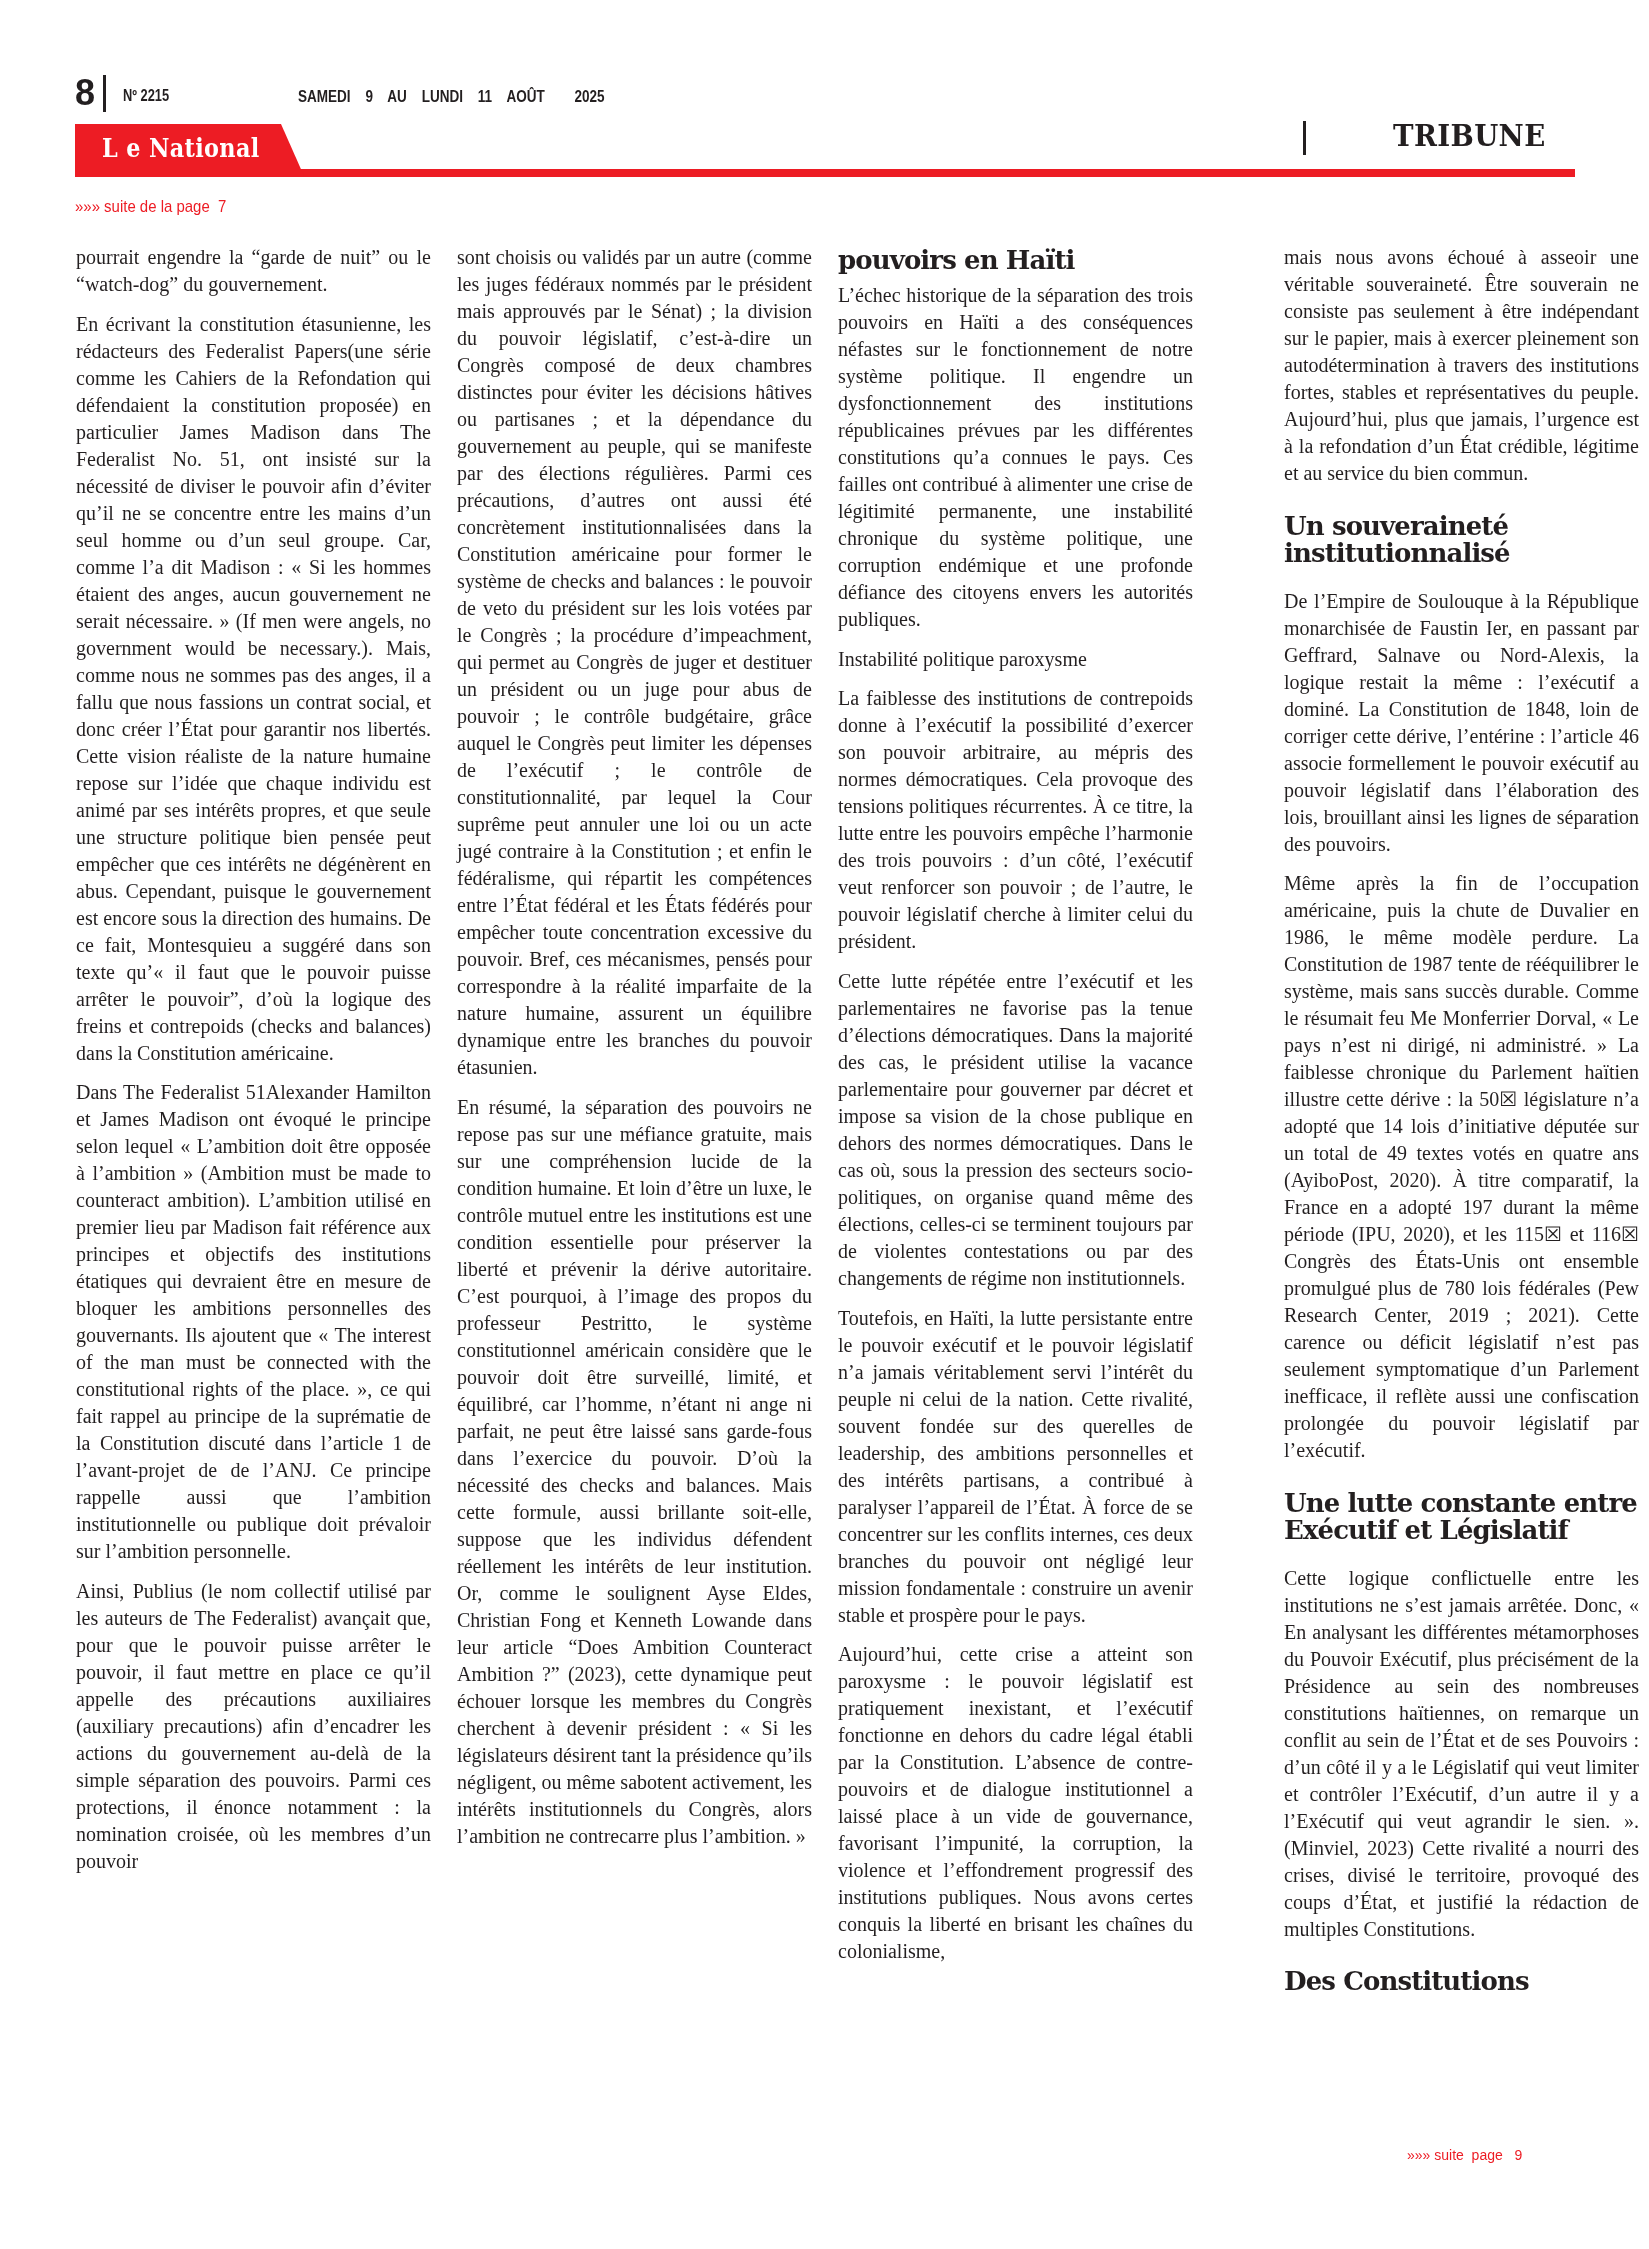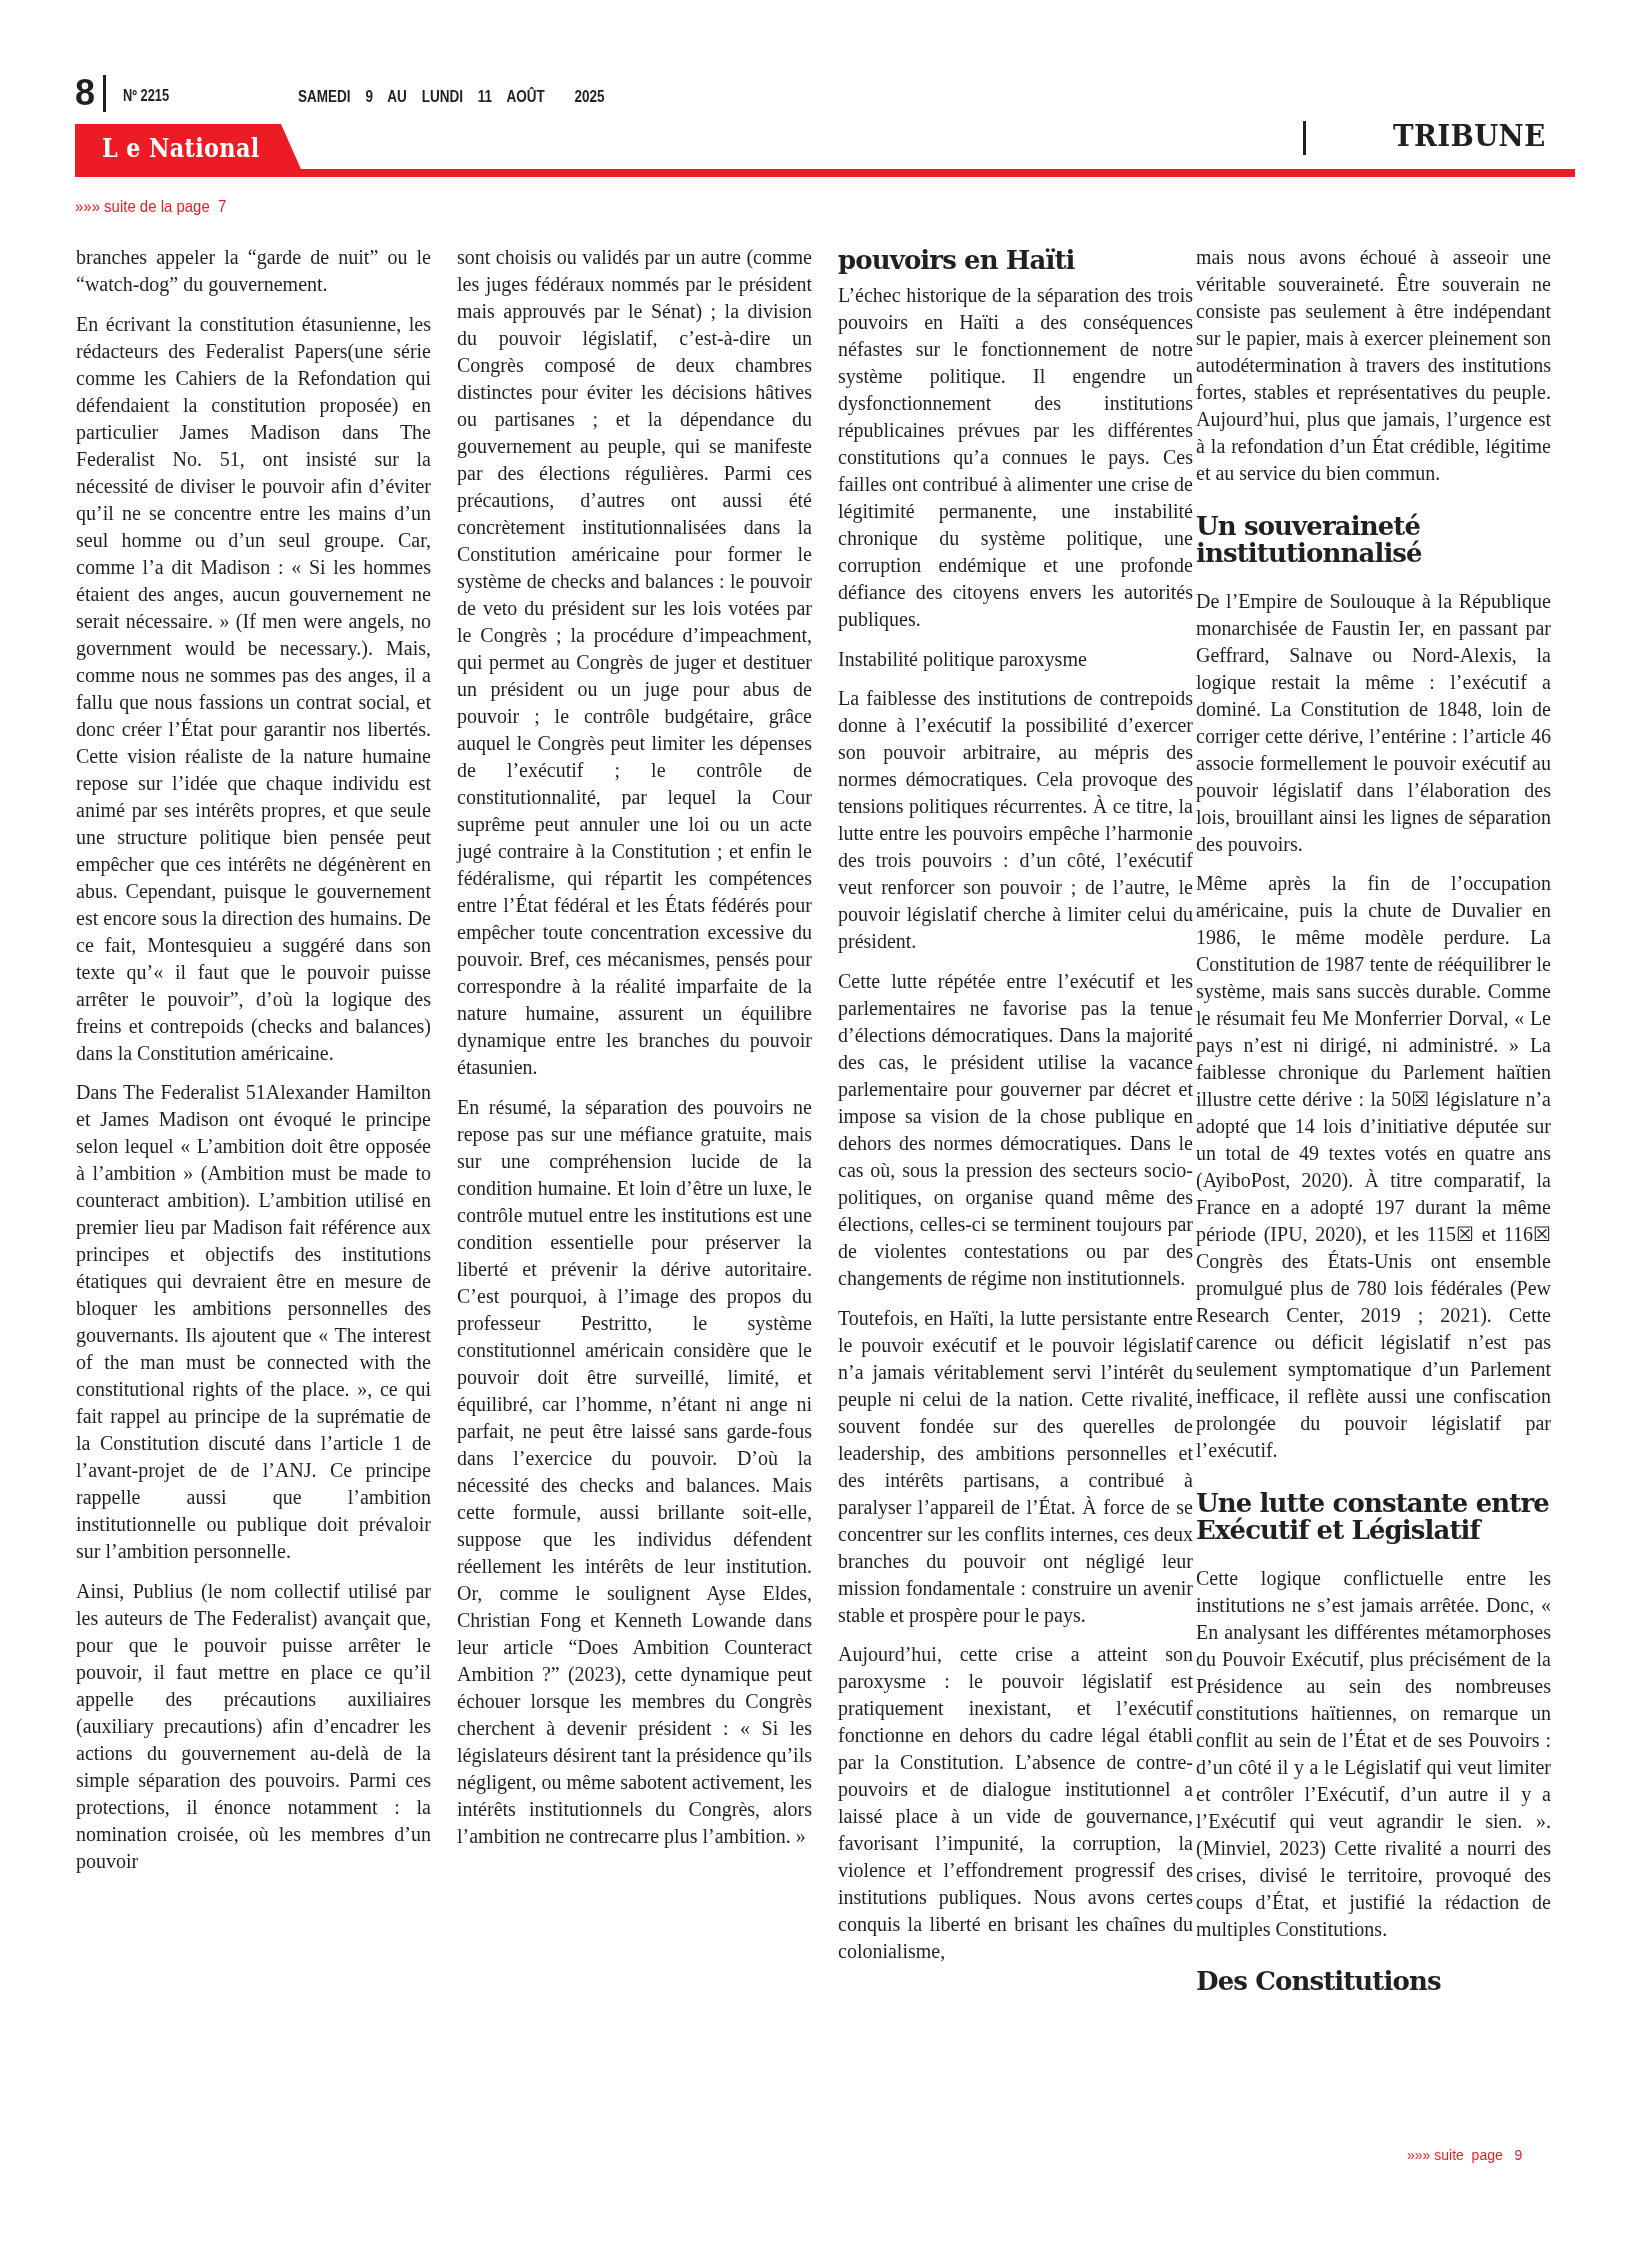--- a/index.html
+++ b/index.html
@@ -19,21 +19,21 @@
   .section-label { position: absolute; left: 1393px; top: 118px; font-family: "DejaVu Serif", serif; font-weight: 700; font-size: 30px; line-height: 36px; transform: scaleX(0.92); transform-origin: left center; letter-spacing: 0.4px; }
 
   .cont-from { position: absolute; left: 75px; top: 196px; color: #ed1c24; font-family: "Liberation Sans", sans-serif; font-size: 17px; line-height: 21px; transform: scaleX(0.88); transform-origin: left center; white-space: pre; }
   .cont-to { position: absolute; left: 1407px; top: 2145px; color: #ed1c24; font-family: "Liberation Sans", sans-serif; font-size: 14px; line-height: 21px; white-space: pre; }
 
   
   .col { position: absolute; top: 244px; width: 355px; }
   #col1 { left: 76px; }
   #col2 { left: 457px; }
   #col3 { left: 838px; }
-  #col4 { left: 1196px; }
+  #col4 { left: 1284px; }
 
   .col p { margin: 0 0 12.7px 0; font-family: "Liberation Serif", serif; font-size: 20px; line-height: 27px; text-align: justify; hyphens: none; }
   .col p.subhead { text-align: left; }
   .col h2 { margin: 25.5px 0 21px 0; font-family: "DejaVu Serif", serif; font-weight: 700; font-size: 26px; line-height: 27px; letter-spacing: -0.9px; }
   .col h2.top { margin-top: 3px; margin-bottom: 8px; }
   #col2 h2 { margin-top: 21px; white-space: pre-wrap; }
 </style>
 </head>
 <body>
 
@@ -45,21 +45,21 @@
 <div class="red-rule"></div>
 <div class="logo-tab"></div>
 <div class="logo-text">L e National</div>
 
 <div class="section-bar"></div>
 <div class="section-label">TRIBUNE</div>
 
 <div class="cont-from">»»» suite de la page  7</div>
 
 <div class="col" id="col1">
-    <p>branches appeler la “garde de nuit” ou le “watch-dog” du gouvernement.</p>
+    <p>pourrait engendre la “garde de nuit” ou le “watch-dog” du gouvernement.</p>
     <p>En écrivant la constitution étasunienne, les rédacteurs des Federalist Papers(une série comme les Cahiers de la Refondation qui défendaient la constitution proposée) en particulier James Madison dans The Federalist No. 51, ont insisté sur la nécessité de diviser le pouvoir afin d’éviter qu’il ne se concentre entre les mains d’un seul homme ou d’un seul groupe. Car, comme l’a dit Madison : « Si les hommes étaient des anges, aucun gouvernement ne serait nécessaire. » (If men were angels, no government would be necessary.). Mais, comme nous ne sommes pas des anges, il a fallu que nous fassions un contrat social, et donc créer l’État pour garantir nos libertés. Cette vision réaliste de la nature humaine repose sur l’idée que chaque individu est animé par ses intérêts propres, et que seule une structure politique bien pensée peut empêcher que ces intérêts ne dégénèrent en abus. Cependant, puisque le gouvernement est encore sous la direction des humains. De ce fait, Montesquieu a suggéré dans son texte qu’« il faut que le pouvoir puisse arrêter le pouvoir”, d’où la logique des freins et contrepoids (checks and balances) dans la Constitution américaine.</p>
     <p>Dans The Federalist 51Alexander Hamilton et James Madison ont évoqué le principe selon lequel « L’ambition doit être opposée à l’ambition » (Ambition must be made to counteract ambition). L’ambition utilisé en premier lieu par Madison fait référence aux principes et objectifs des institutions étatiques qui devraient être en mesure de bloquer les ambitions personnelles des gouvernants. Ils ajoutent que « The interest of the man must be connected with the constitutional rights of the place. », ce qui fait rappel au principe de la suprématie de la Constitution discuté dans l’article 1 de l’avant-projet de de l’ANJ. Ce principe rappelle aussi que l’ambition institutionnelle ou publique doit prévaloir sur l’ambition personnelle.</p>
     <p>Ainsi, Publius (le nom collectif utilisé par les auteurs de The Federalist) avançait que, pour que le pouvoir puisse arrêter le pouvoir, il faut mettre en place ce qu’il appelle des précautions auxiliaires (auxiliary precautions) afin d’encadrer les actions du gouvernement au-delà de la simple séparation des pouvoirs. Parmi ces protections, il énonce notamment : la nomination croisée, où les membres d’un pouvoir</p>
   </div>
 <div class="col" id="col2">
     <p>sont choisis ou validés par un autre (comme les juges fédéraux nommés par le président mais approuvés par le Sénat) ; la division du pouvoir législatif, c’est-à-dire un Congrès composé de deux chambres distinctes pour éviter les décisions hâtives ou partisanes ; et la dépendance du gouvernement au peuple, qui se manifeste par des élections régulières. Parmi ces précautions, d’autres ont aussi été concrètement institutionnalisées dans la Constitution américaine pour former le système de checks and balances : le pouvoir de veto du président sur les lois votées par le Congrès ; la procédure d’impeachment, qui permet au Congrès de juger et destituer un président ou un juge pour abus de pouvoir ; le contrôle budgétaire, grâce auquel le Congrès peut limiter les dépenses de l’exécutif ; le contrôle de constitutionnalité, par lequel la Cour suprême peut annuler une loi ou un acte jugé contraire à la Constitution ; et enfin le fédéralisme, qui répartit les compétences entre l’État fédéral et les États fédérés pour empêcher toute concentration excessive du pouvoir. Bref, ces mécanismes, pensés pour correspondre à la réalité imparfaite de la nature humaine, assurent un équilibre dynamique entre les branches du pouvoir étasunien.</p>
     <p>En résumé, la séparation des pouvoirs ne repose pas sur une méfiance gratuite, mais sur une compréhension lucide de la condition humaine. Et loin d’être un luxe, le contrôle mutuel entre les institutions est une condition essentielle pour préserver la liberté et prévenir la dérive autoritaire. C’est pourquoi, à l’image des propos du professeur Pestritto, le système constitutionnel américain considère que le pouvoir doit être surveillé, limité, et équilibré, car l’homme, n’étant ni ange ni parfait, ne peut être laissé sans garde-fous dans l’exercice du pouvoir. D’où la nécessité des checks and balances. Mais cette formule, aussi brillante soit-elle, suppose que les individus défendent réellement les intérêts de leur institution. Or, comme le soulignent Ayse Eldes, Christian Fong et Kenneth Lowande dans leur article “Does Ambition Counteract Ambition ?” (2023), cette dynamique peut échouer lorsque les membres du Congrès cherchent à devenir président : « Si les législateurs désirent tant la présidence qu’ils négligent, ou même sabotent activement, les intérêts institutionnels du Congrès, alors l’ambition ne contrecarre plus l’ambition. »</p>
   </div>
 <div class="col" id="col3">
     <h2 class="top">pouvoirs en Haïti</h2>

